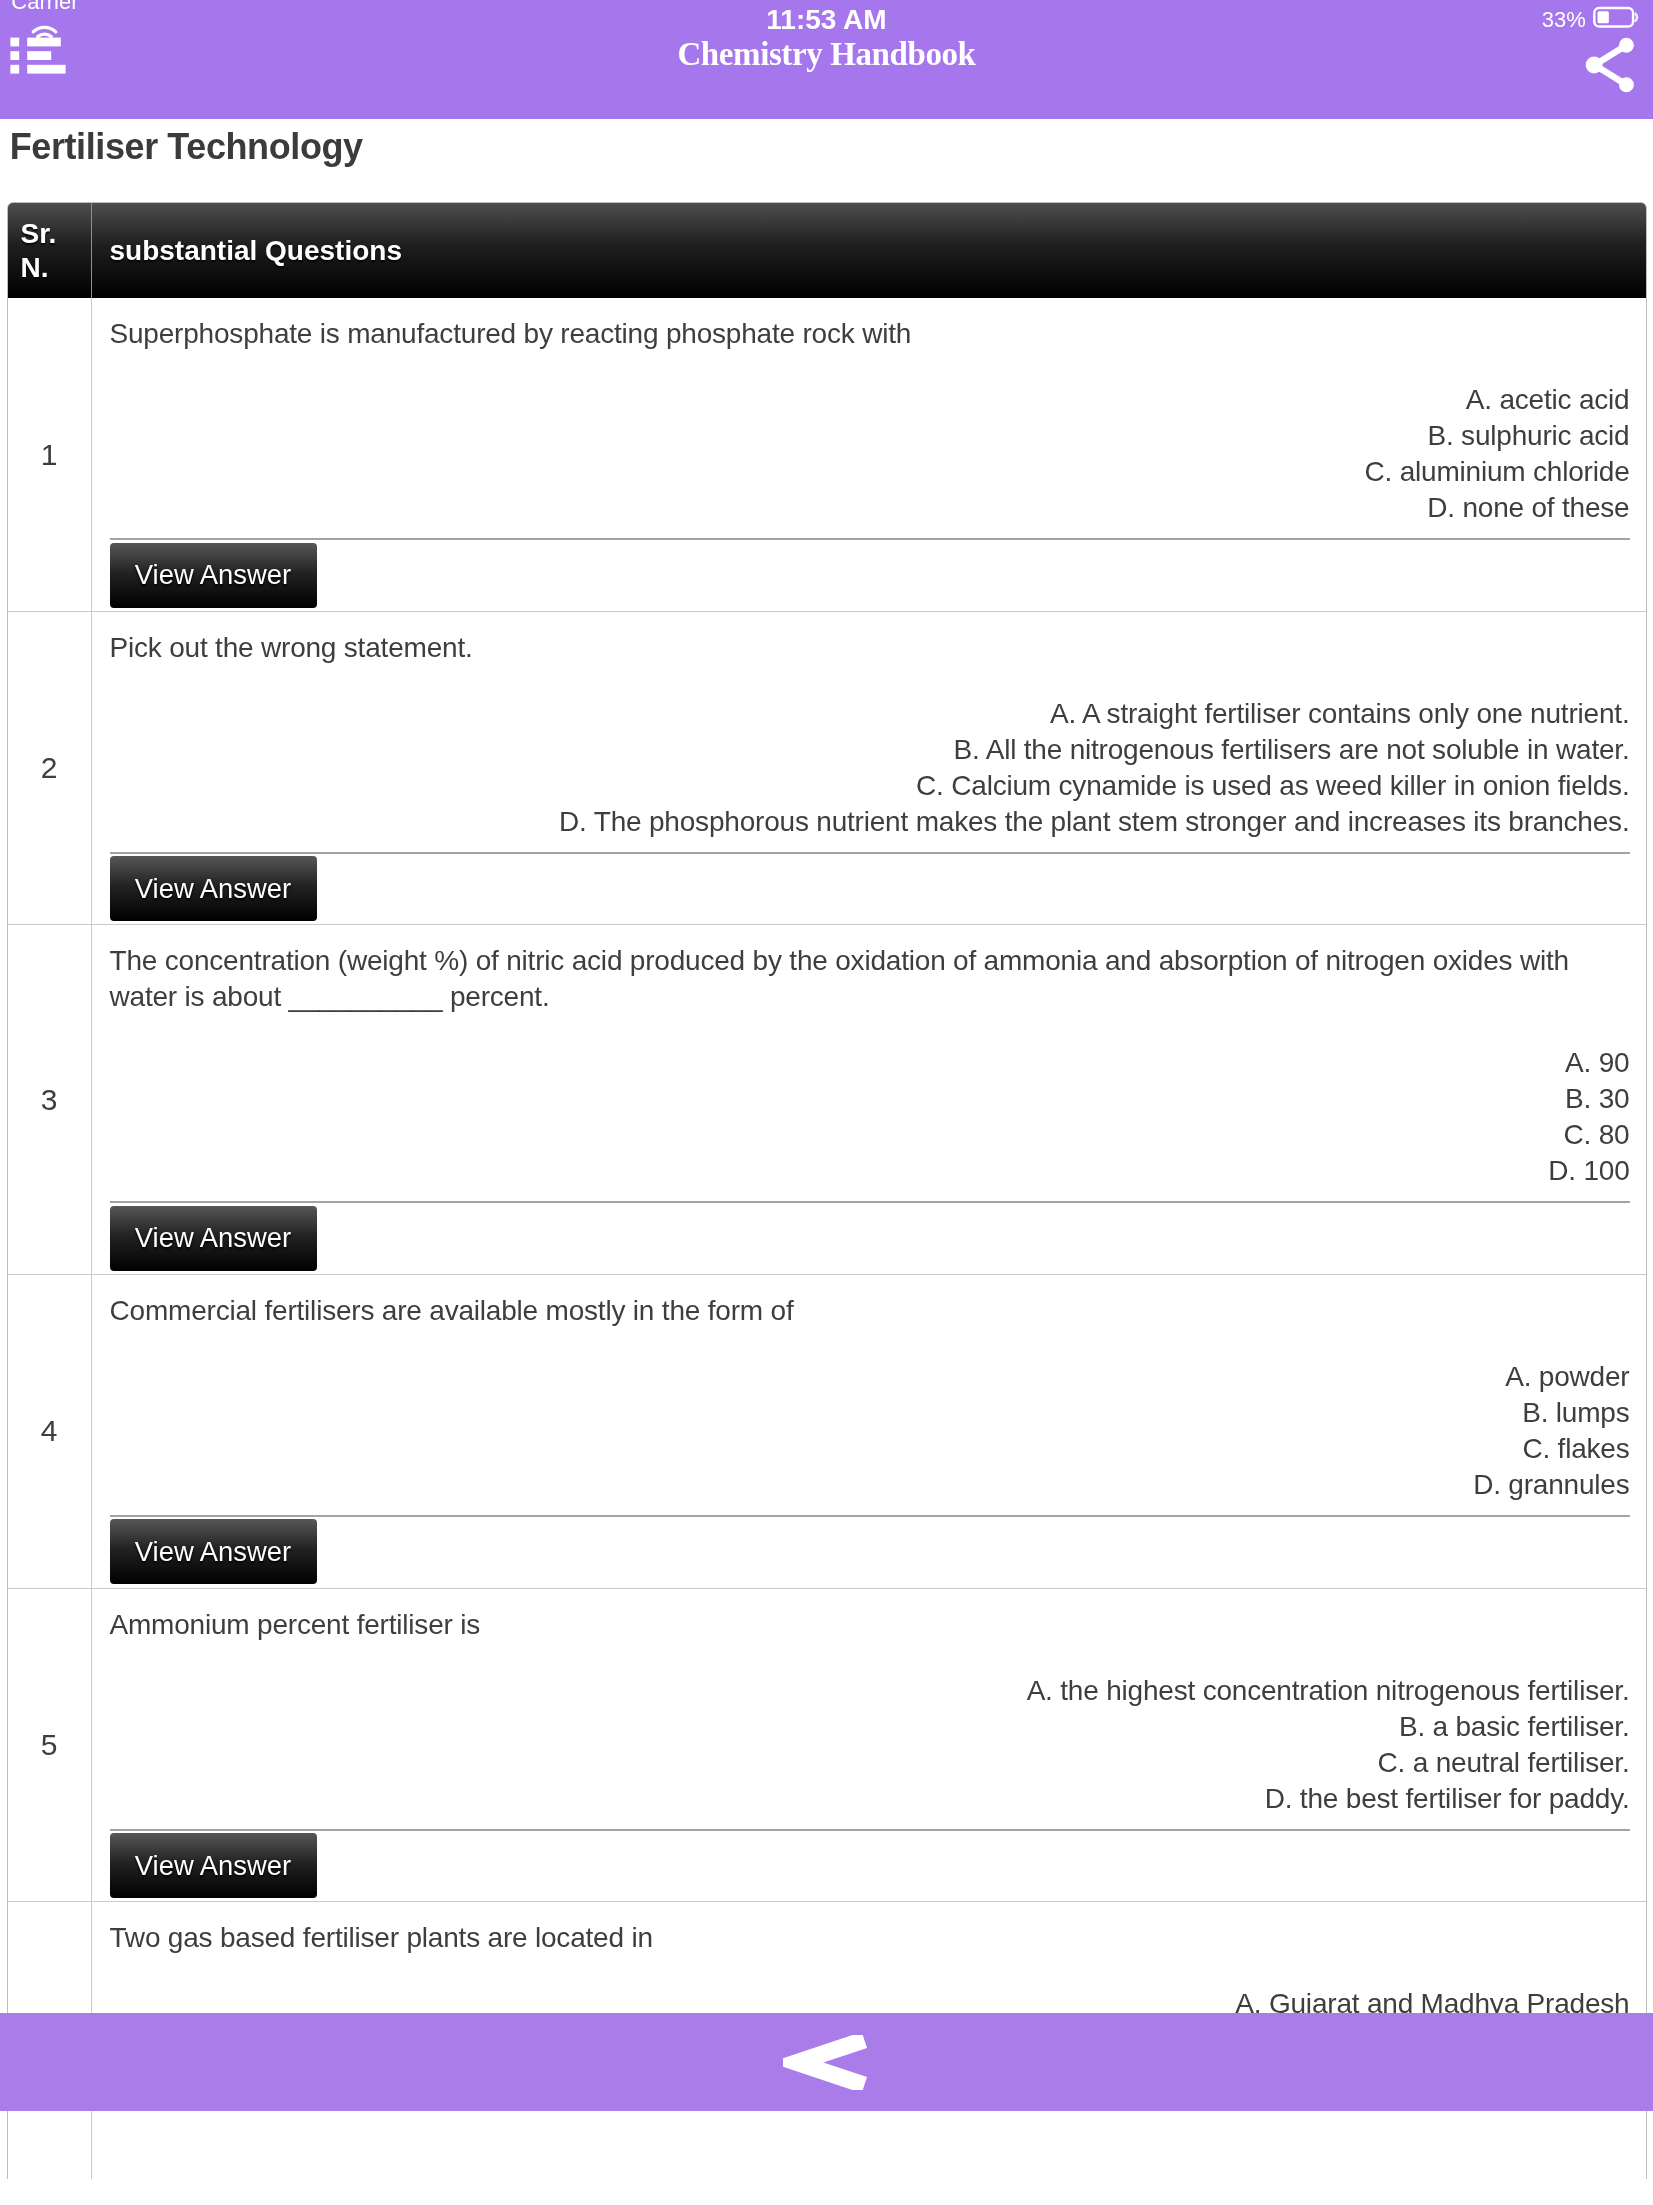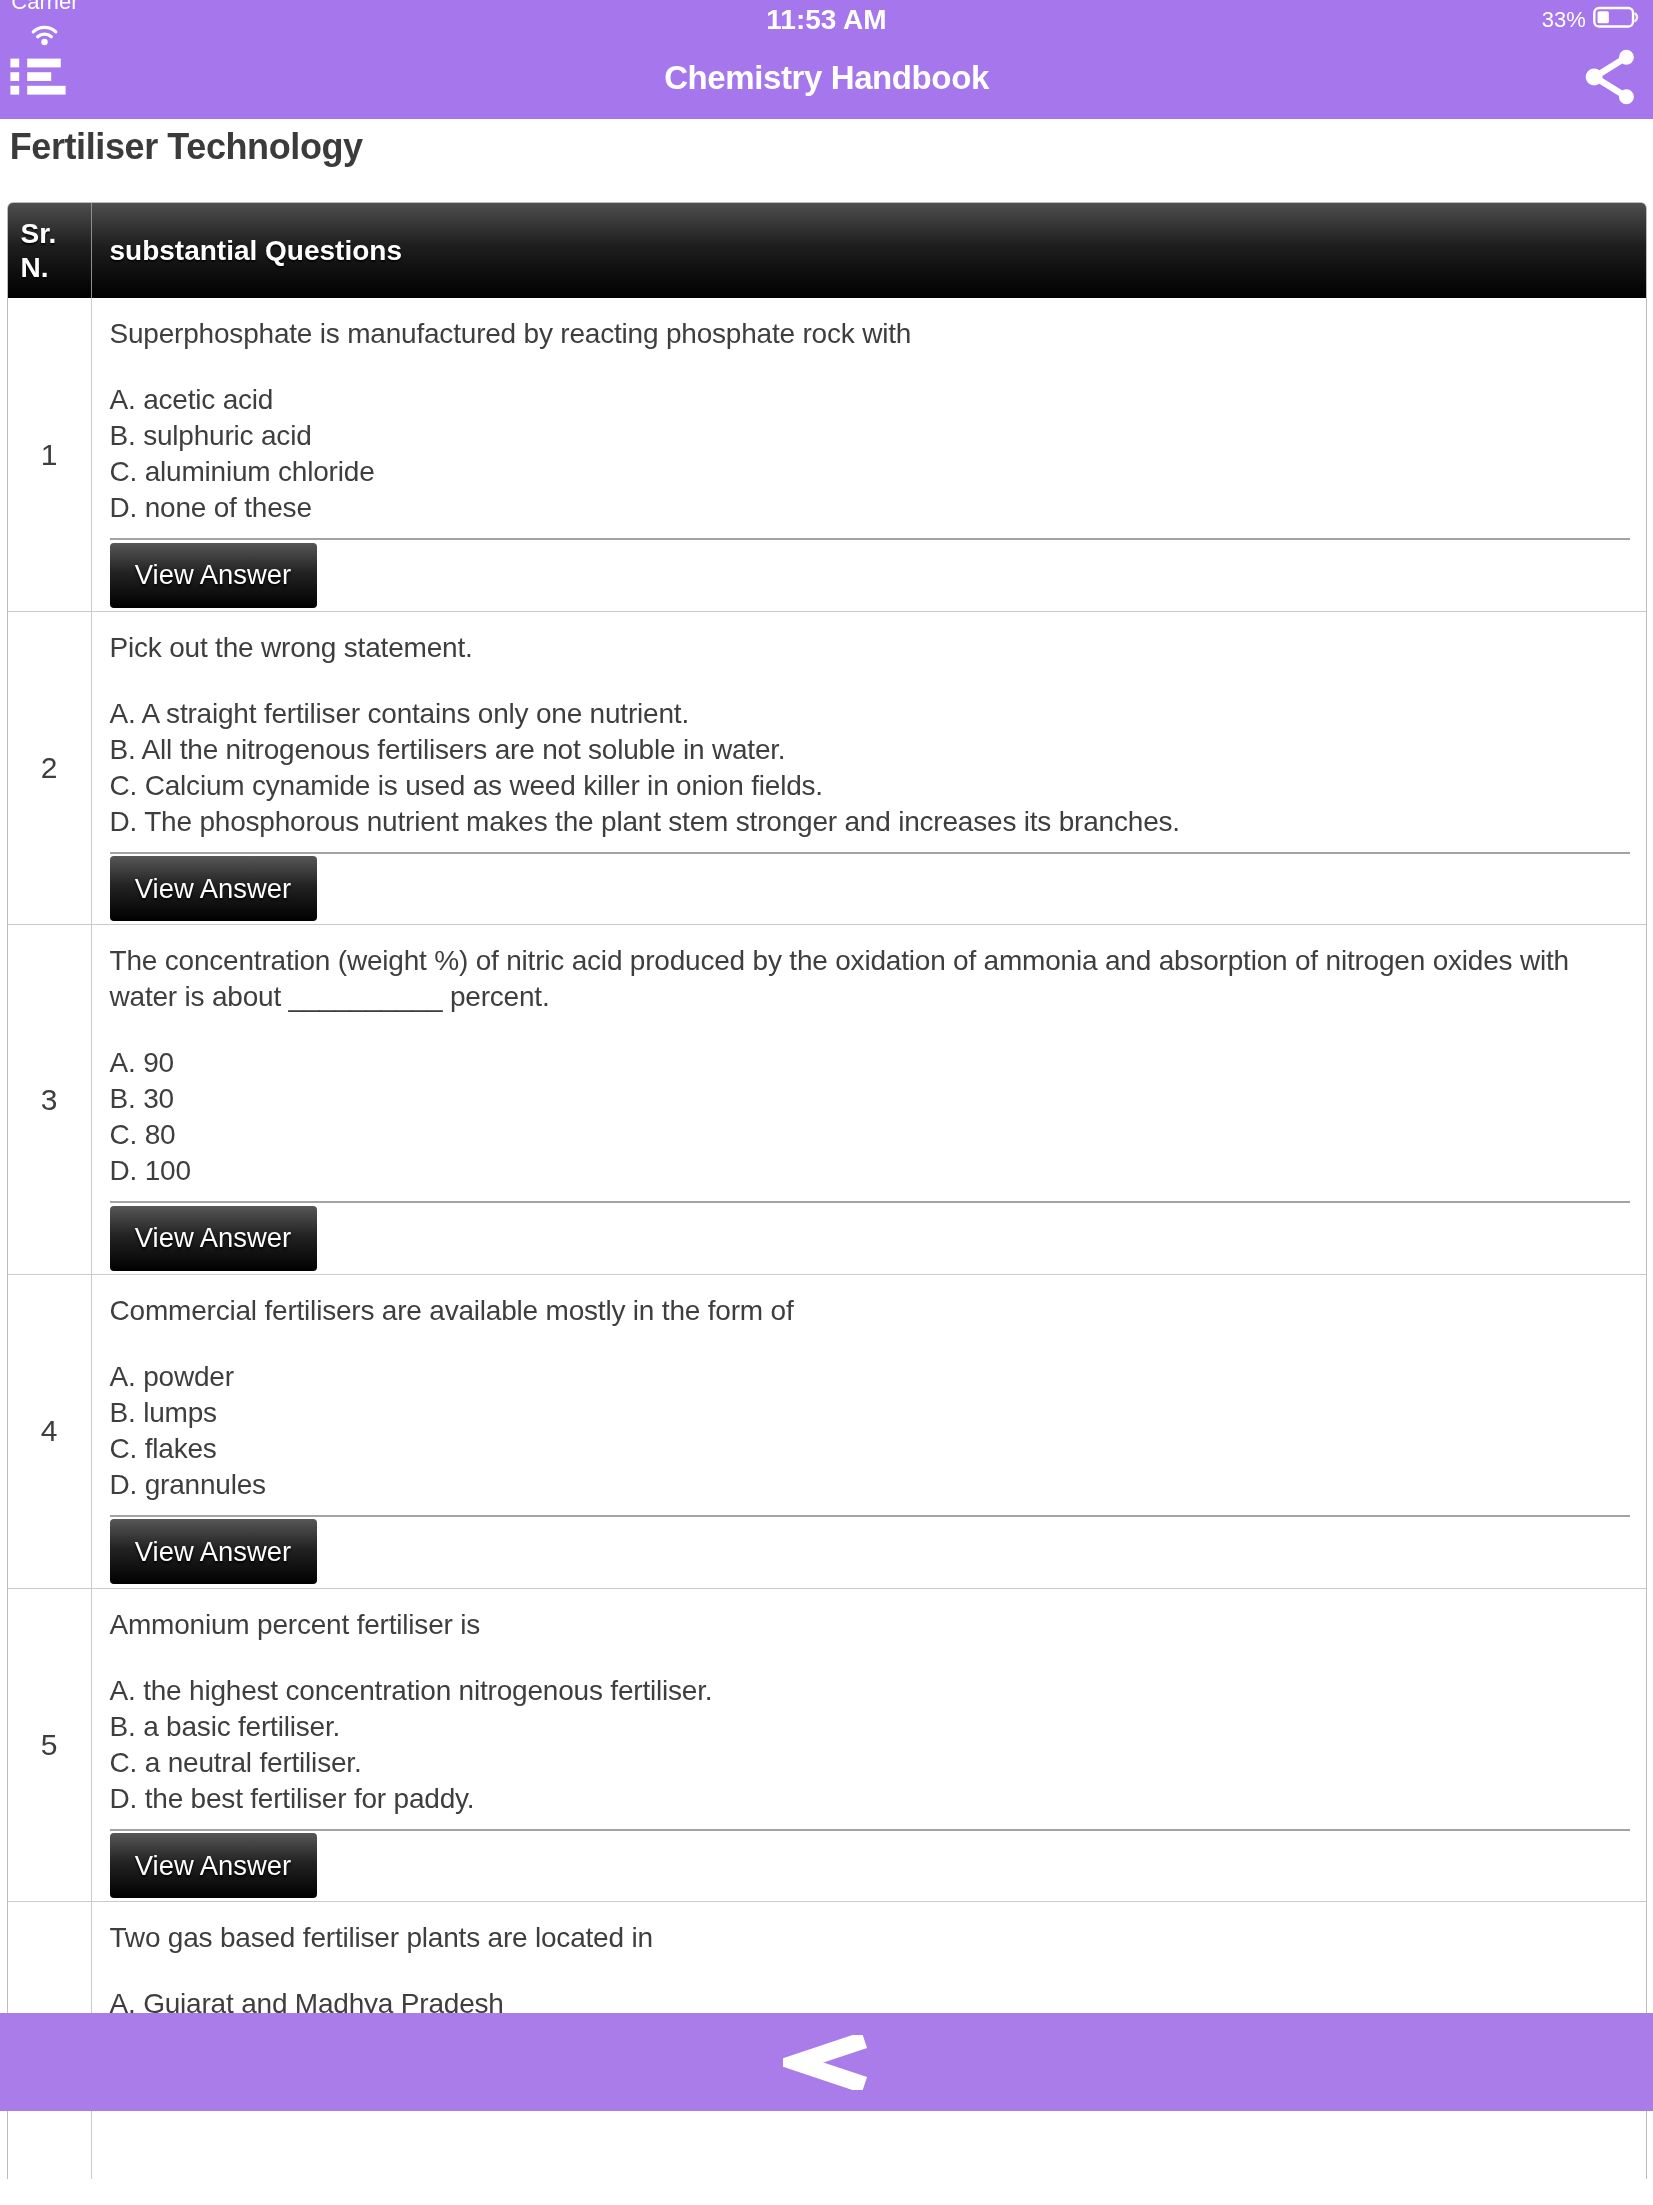--- a/index.html
+++ b/index.html
@@ -20,21 +20,21 @@
     height:36px; display:flex; align-items:center;
     padding:4.8px 13px 0 11.3px; color:#fff; font-size:22px; position:relative;
   }
   .status-left { display:flex; align-items:center; gap:8px; z-index:1;flex-direction:column; }
   .status-time {
     position:absolute; left:0; right:0; text-align:center;
     font-weight:700; font-size:28px;
   }
   .status-right { margin-left:auto; display:flex; align-items:center; gap:7.3px; z-index:1; }
 
-  .navbar { height:84px; display:flex; align-items:center; padding:0 16px 0 9.7px; position:relative; }
+  .navbar { height:84px; display:flex; align-items:flex-start; padding:0 16px 0 9.7px; position:relative;font-family:Liberation Serif, serif; }
   .menu-btn { background:none; border:none; cursor:pointer; z-index:1; padding:0; }
   .nav-title {
     position:absolute; left:0; right:0; text-align:center;
     color:#fff; font-size:33px; font-weight:700; letter-spacing:-0.4px;
   }
   .share-btn { margin-left:auto; background:none; border:none; cursor:pointer; z-index:1; padding:0; }
 
   
   .page-heading {
     margin:7.3px 0 0 9.7px; font-size:36px; font-weight:700;
@@ -65,21 +65,21 @@
 
   .row { display:flex; border-top:1.6px solid #cacaca; }
   .thead + .row { border-top:none; }
   .cell-srn {
     width:84px; min-width:84px; border-right:1.6px solid #cacaca;
     display:flex; align-items:center; justify-content:center;
     font-size:30px; color:#3e3e3e;
   }
   .cell-q { flex:1; padding:18px 16px 3.2px 18px; }
   .q-text  { font-size:28px; line-height:36px; letter-spacing:-0.2px; }
-  .options { margin-top:30px; }
+  .options { margin-top:30px;text-align:right; }
   .option  { font-size:28px; line-height:36px; letter-spacing:-0.2px; }
   .answer-area { margin-top:12px; }
   .answer-rule { border:none; border-top:2.4px solid #a3a3a3; margin:0 0 2.4px 0; }
   .view-answer-btn {
     display:block; width:207px; height:65px;
     background:linear-gradient(180deg,#575757 0%,#232323 45%,#000 100%);
     color:#fff; font-size:27.4px; font-family:inherit;
     border:none; border-radius:4px; text-shadow:0 1.6px 2.4px #000;
     cursor:pointer;
   }

